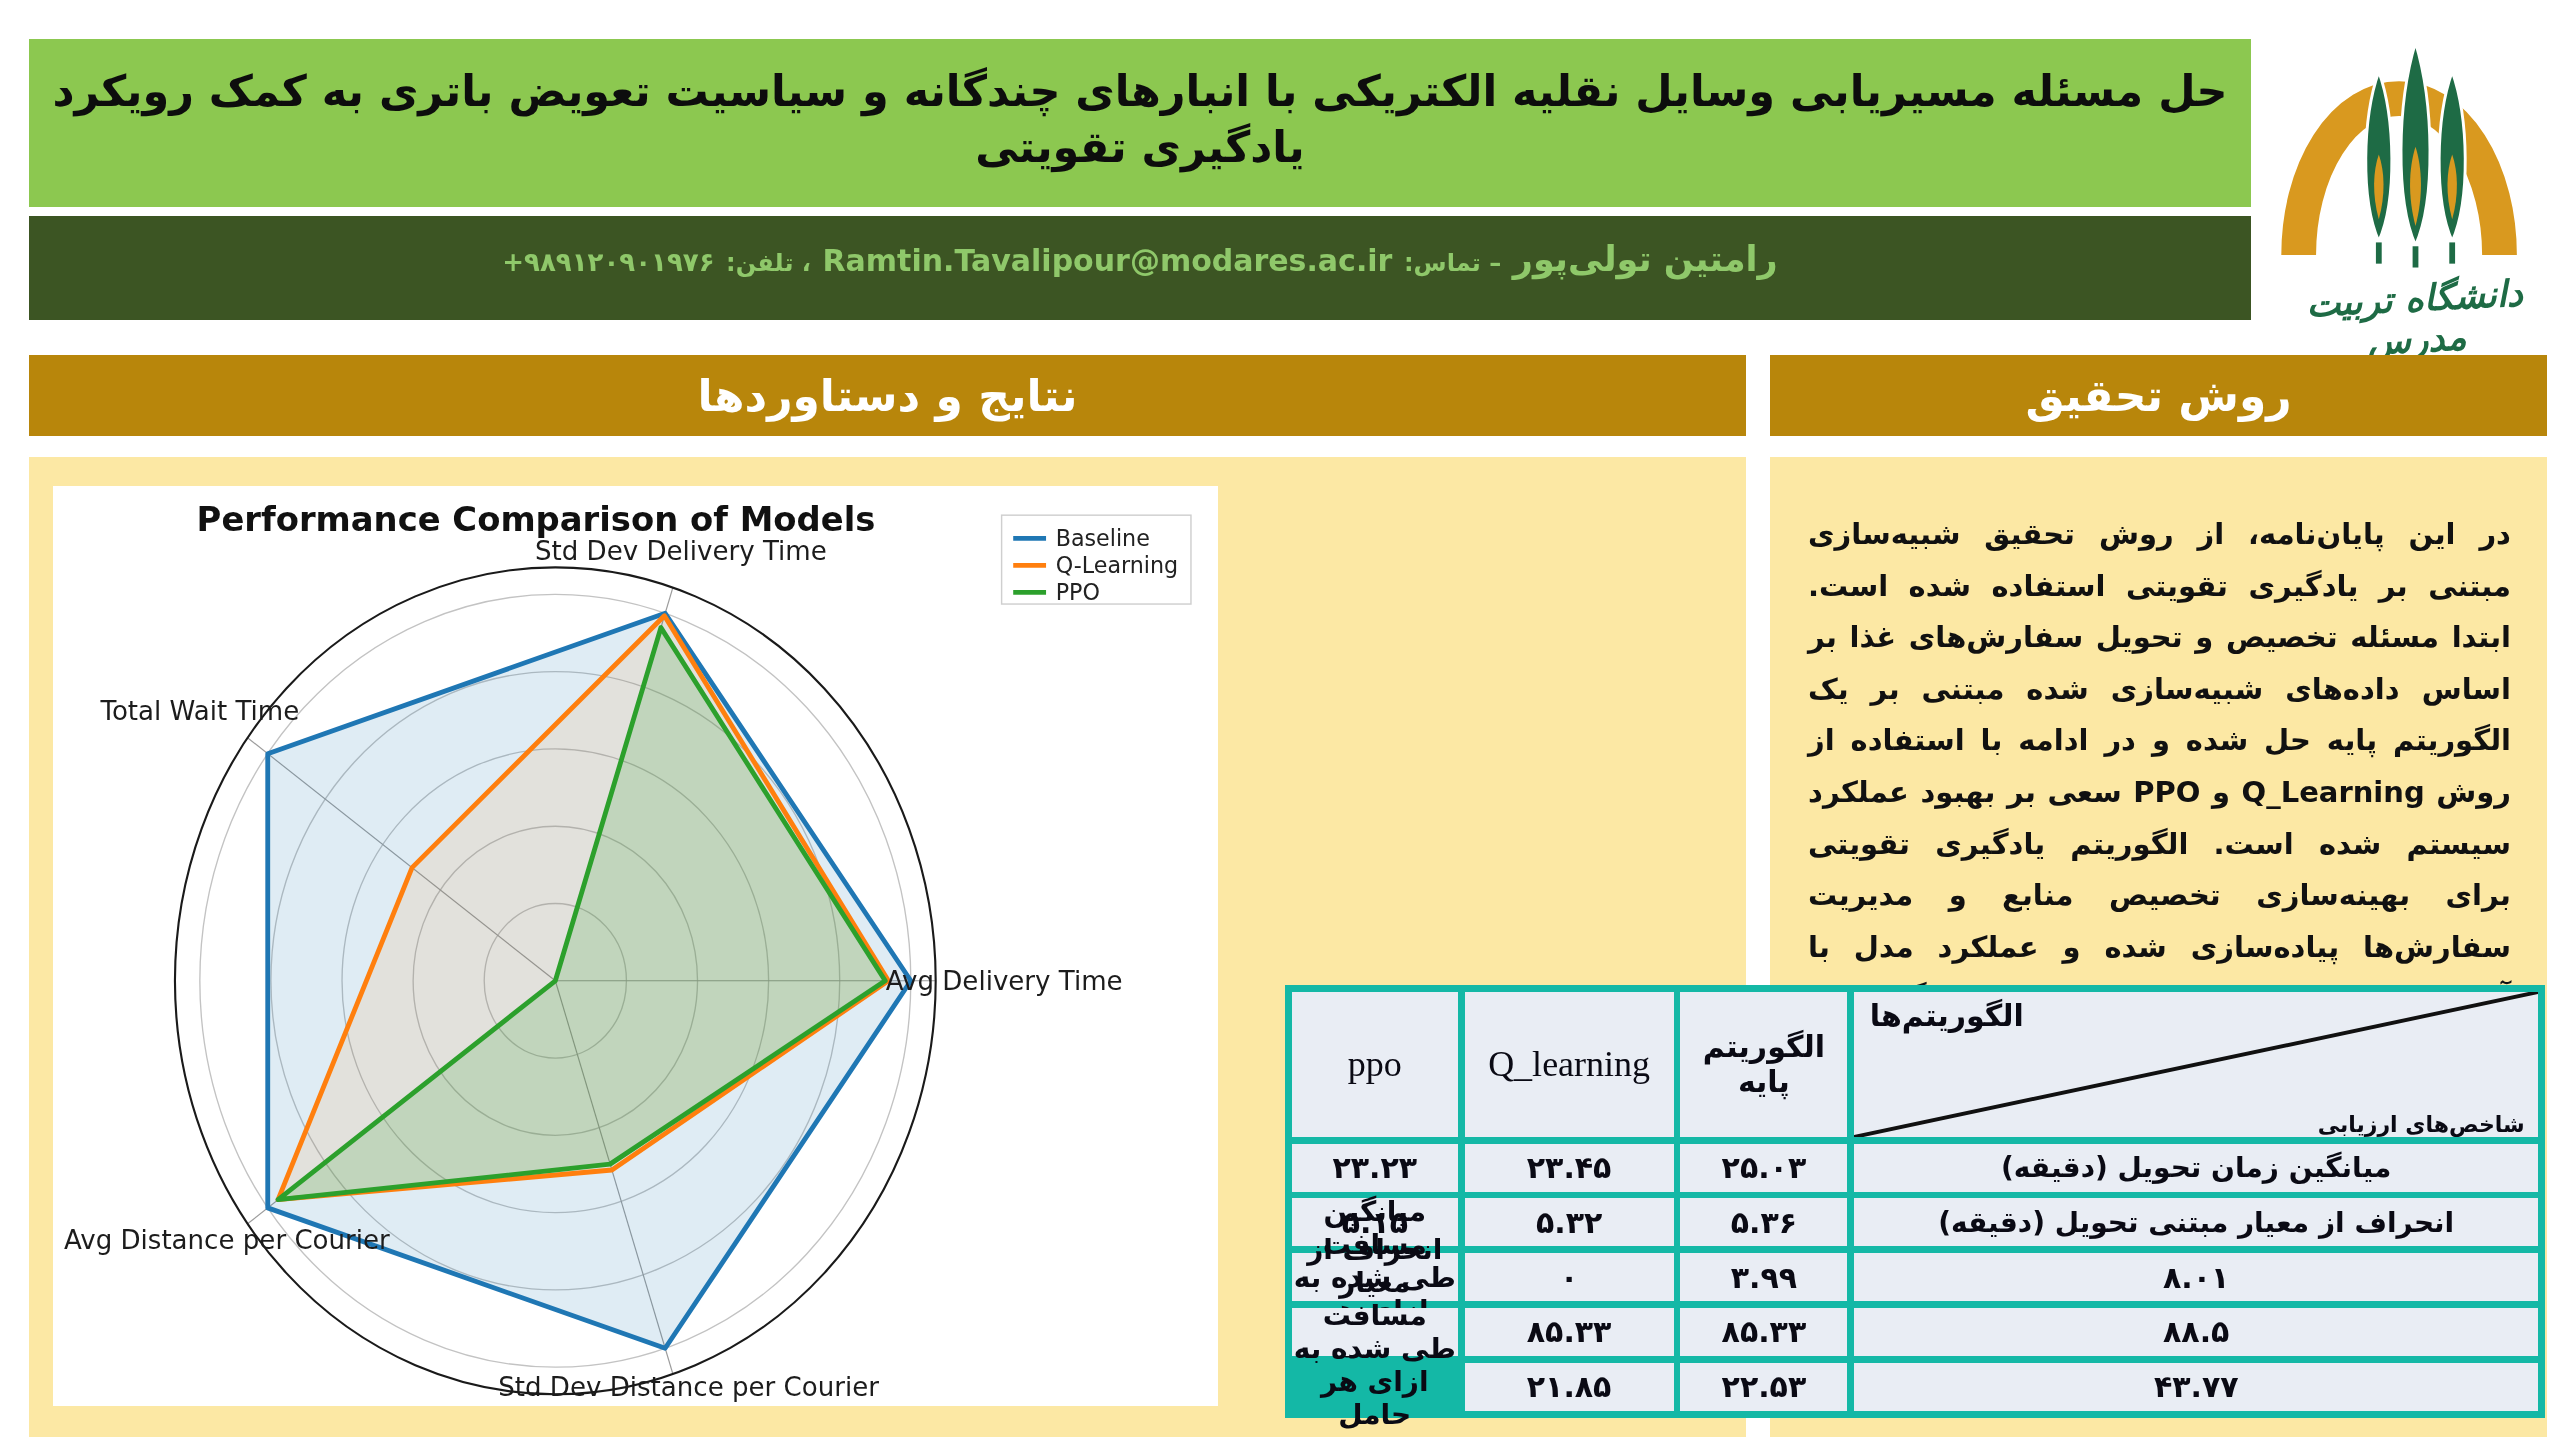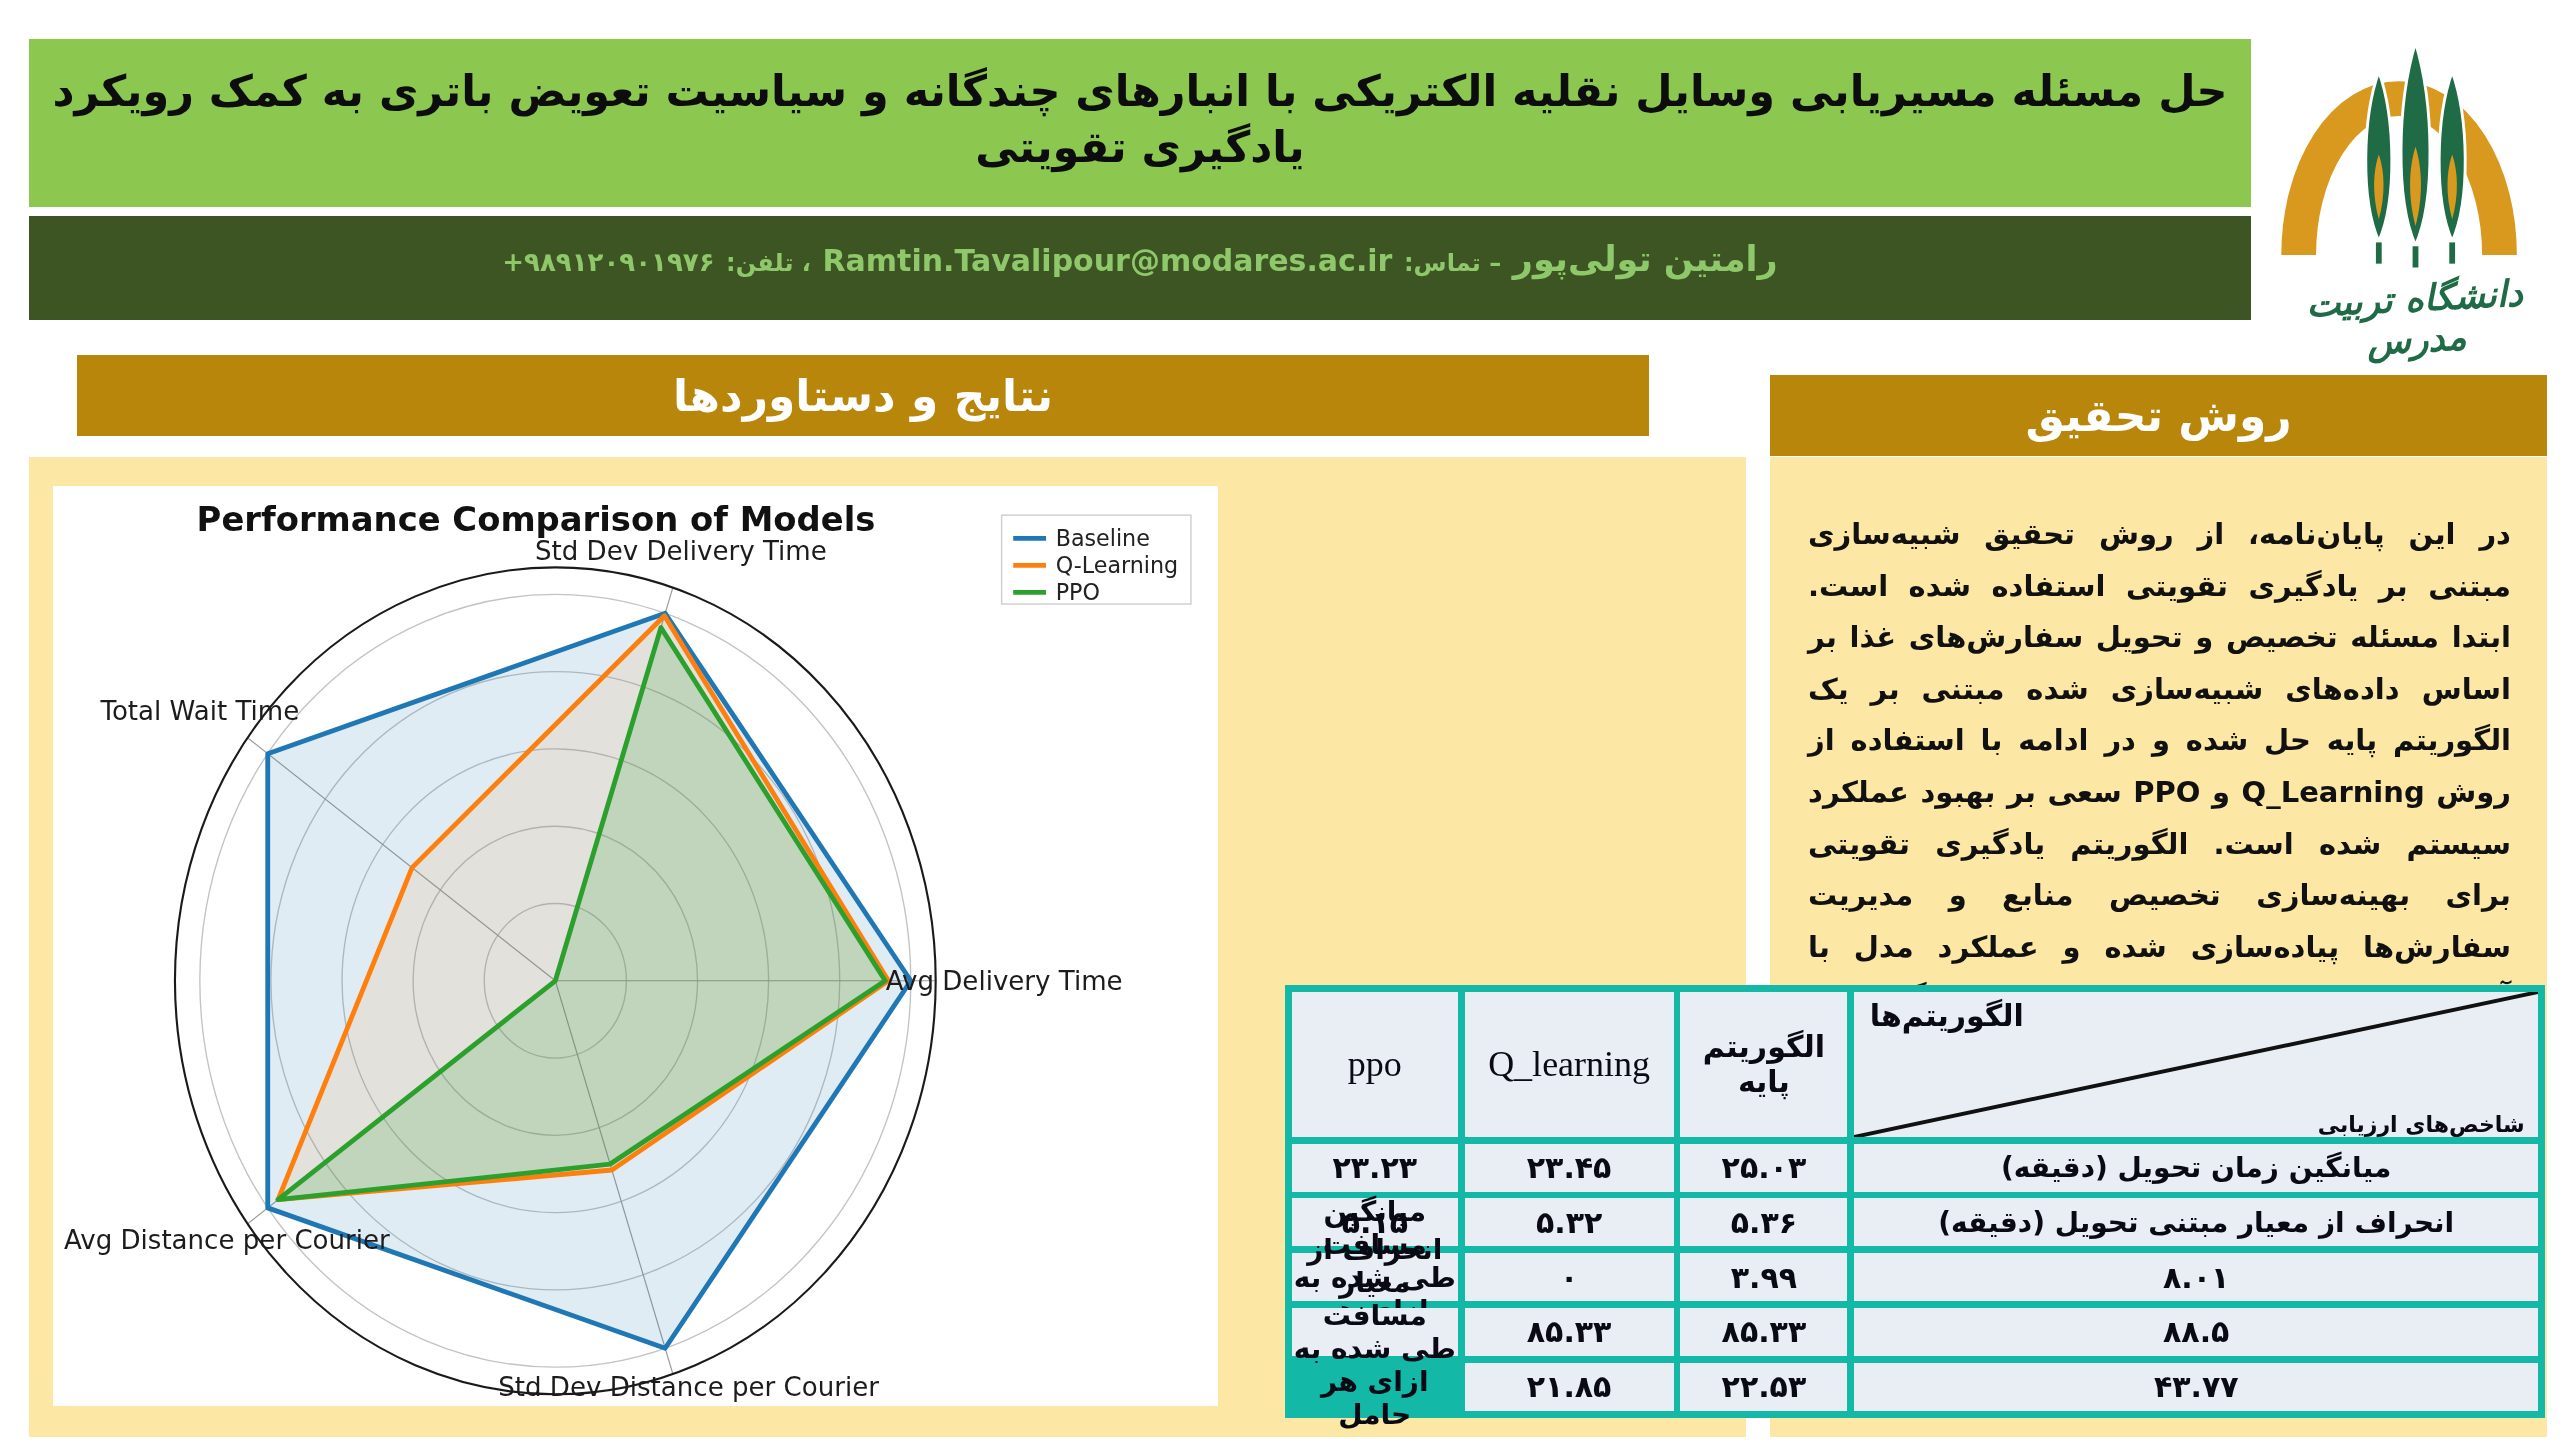--- a/index.html
+++ b/index.html
@@ -36,22 +36,22 @@
     font-size:36px;font-weight:bold;font-style:italic;color:var(--logo-green);
     direction:rtl;transform:rotate(-3deg);
   }
 
   
   .sec{
     top:355px;height:81px;background:var(--section-header-bg);
     display:flex;align-items:center;justify-content:center;
     color:#ffffff;font-size:44px;font-weight:bold;direction:rtl;
   }
-  .sec.results{left:29px;width:1572px;margin-left:48px;}
-  .sec.method{left:1770px;width:777px;margin-top:20px;}
+  .sec.results{left:29px;width:1717px;}
+  .sec.method{left:1770px;width:777px;}
 
   
   .panel{top:457px;height:980px;background:var(--panel-bg);}
   .panel.results{left:29px;width:1717px;}
   .panel.method{left:1770px;width:777px;}
 
   .chart-box{left:53px;top:486px;width:1165px;height:920px;background:#ffffff;}
 
   .method-text{
     left:1808px;top:509px;width:703px;margin:0;

